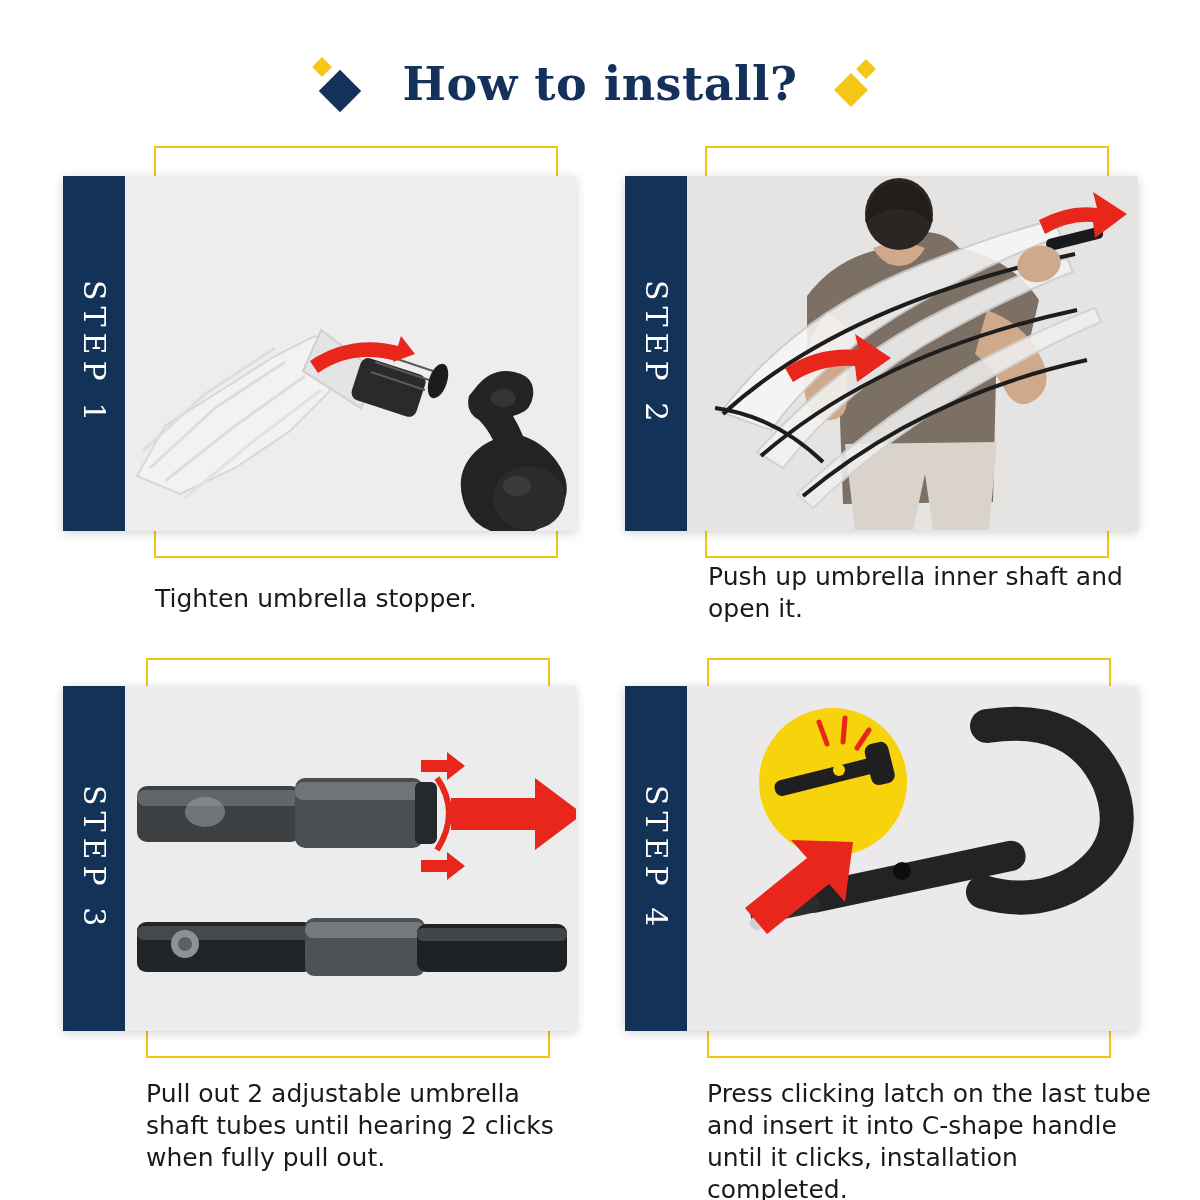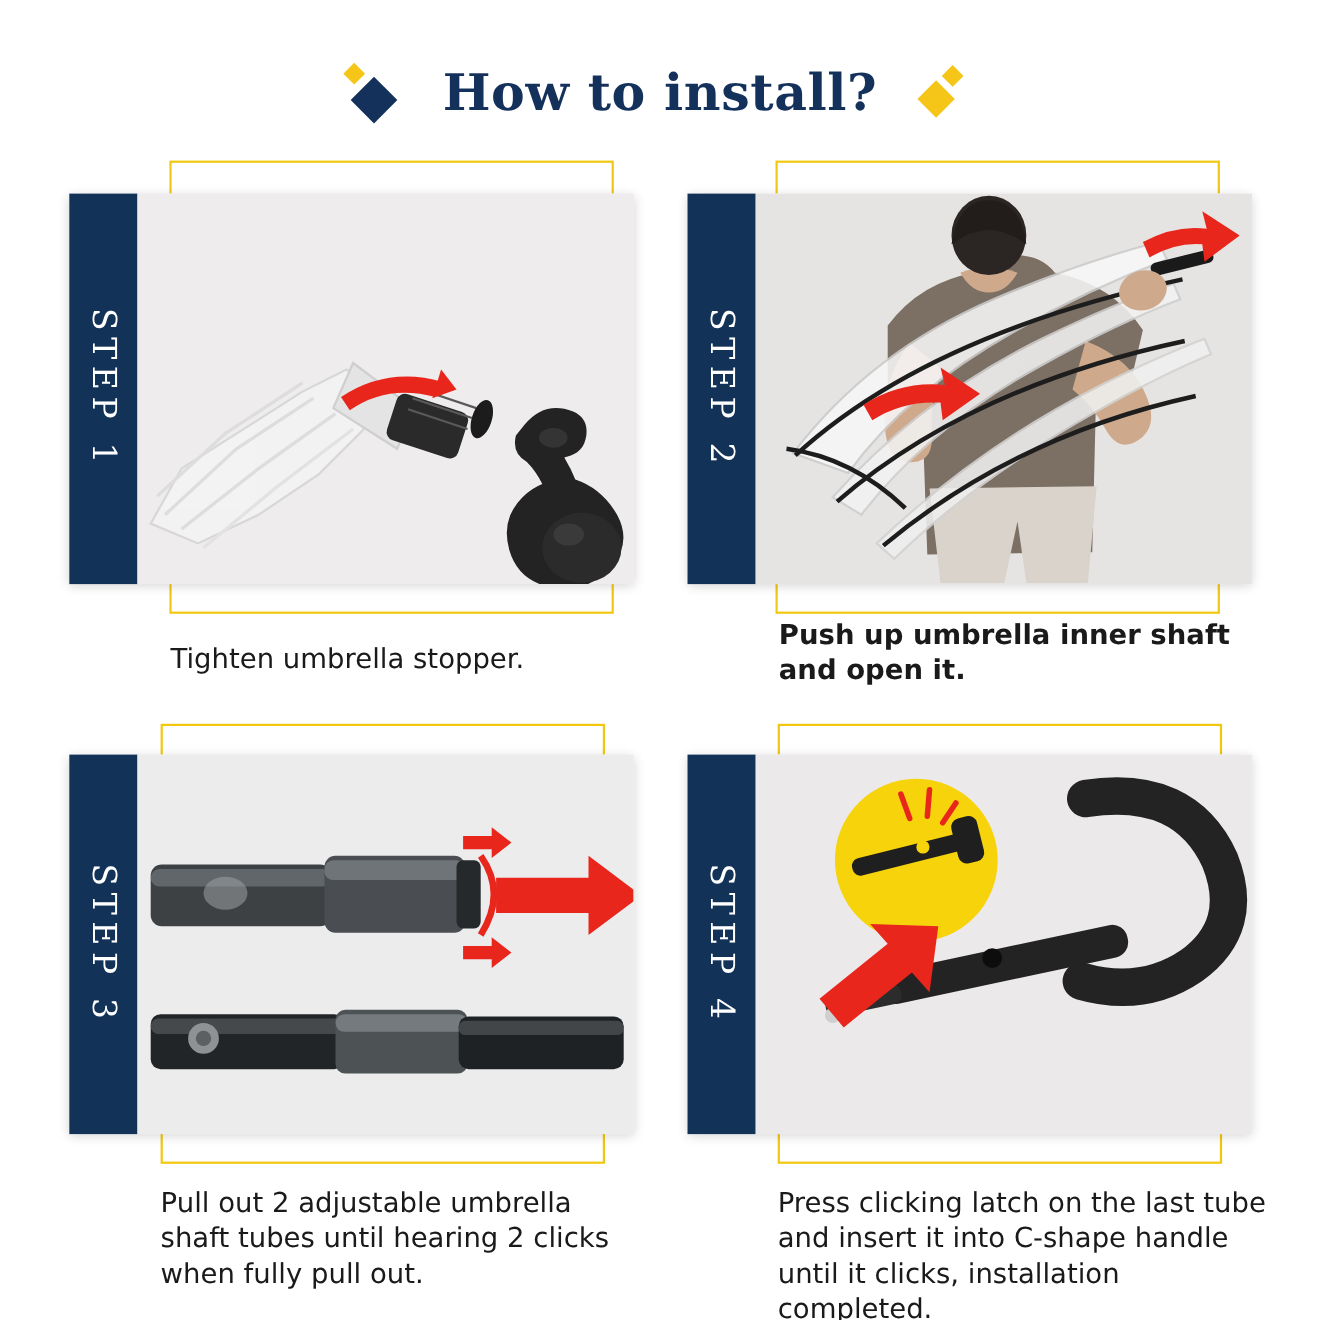--- a/index.html
+++ b/index.html
@@ -233,21 +233,21 @@
 
           <ellipse cx="352" cy="88" rx="22" ry="18" fill="#cfa98c" transform="rotate(-16 352 88)"></ellipse>
 
           <g fill="#e8261c">
             <path d="M372 44 q30 -16 58 -12 l-4 -16 l34 22 l-32 24 l-2 -16 q-24 -2 -48 12 Z" transform="translate(-20,0)"></path>
             <path d="M98 196 q34 -22 74 -18 l-4 -16 l36 24 l-34 24 l-2 -16 q-34 -2 -62 16 Z" transform="translate(0,-4)"></path>
           </g>
         </svg>
       </div>
     </div>
-    <div class="caption" style="left:708px; top:561px; width:430px;font-weight:bold;">Push up umbrella inner shaft and open it.</div>
+    <div class="caption" style="left:708px; top:561px; width:430px;">Push up umbrella inner shaft and open it.</div>
   </div>
 
   <div class="step">
     <div class="frame" style="left:146px; top:658px; width:404px; height:400px;"></div>
     <div class="card" style="left:63px; top:686px; width:513px; height:345px;">
       <div class="tab">
         <span>STEP 3</span>
       </div>
       <div class="photo">
         <svg width="451" height="345" viewBox="0 0 451 345">

